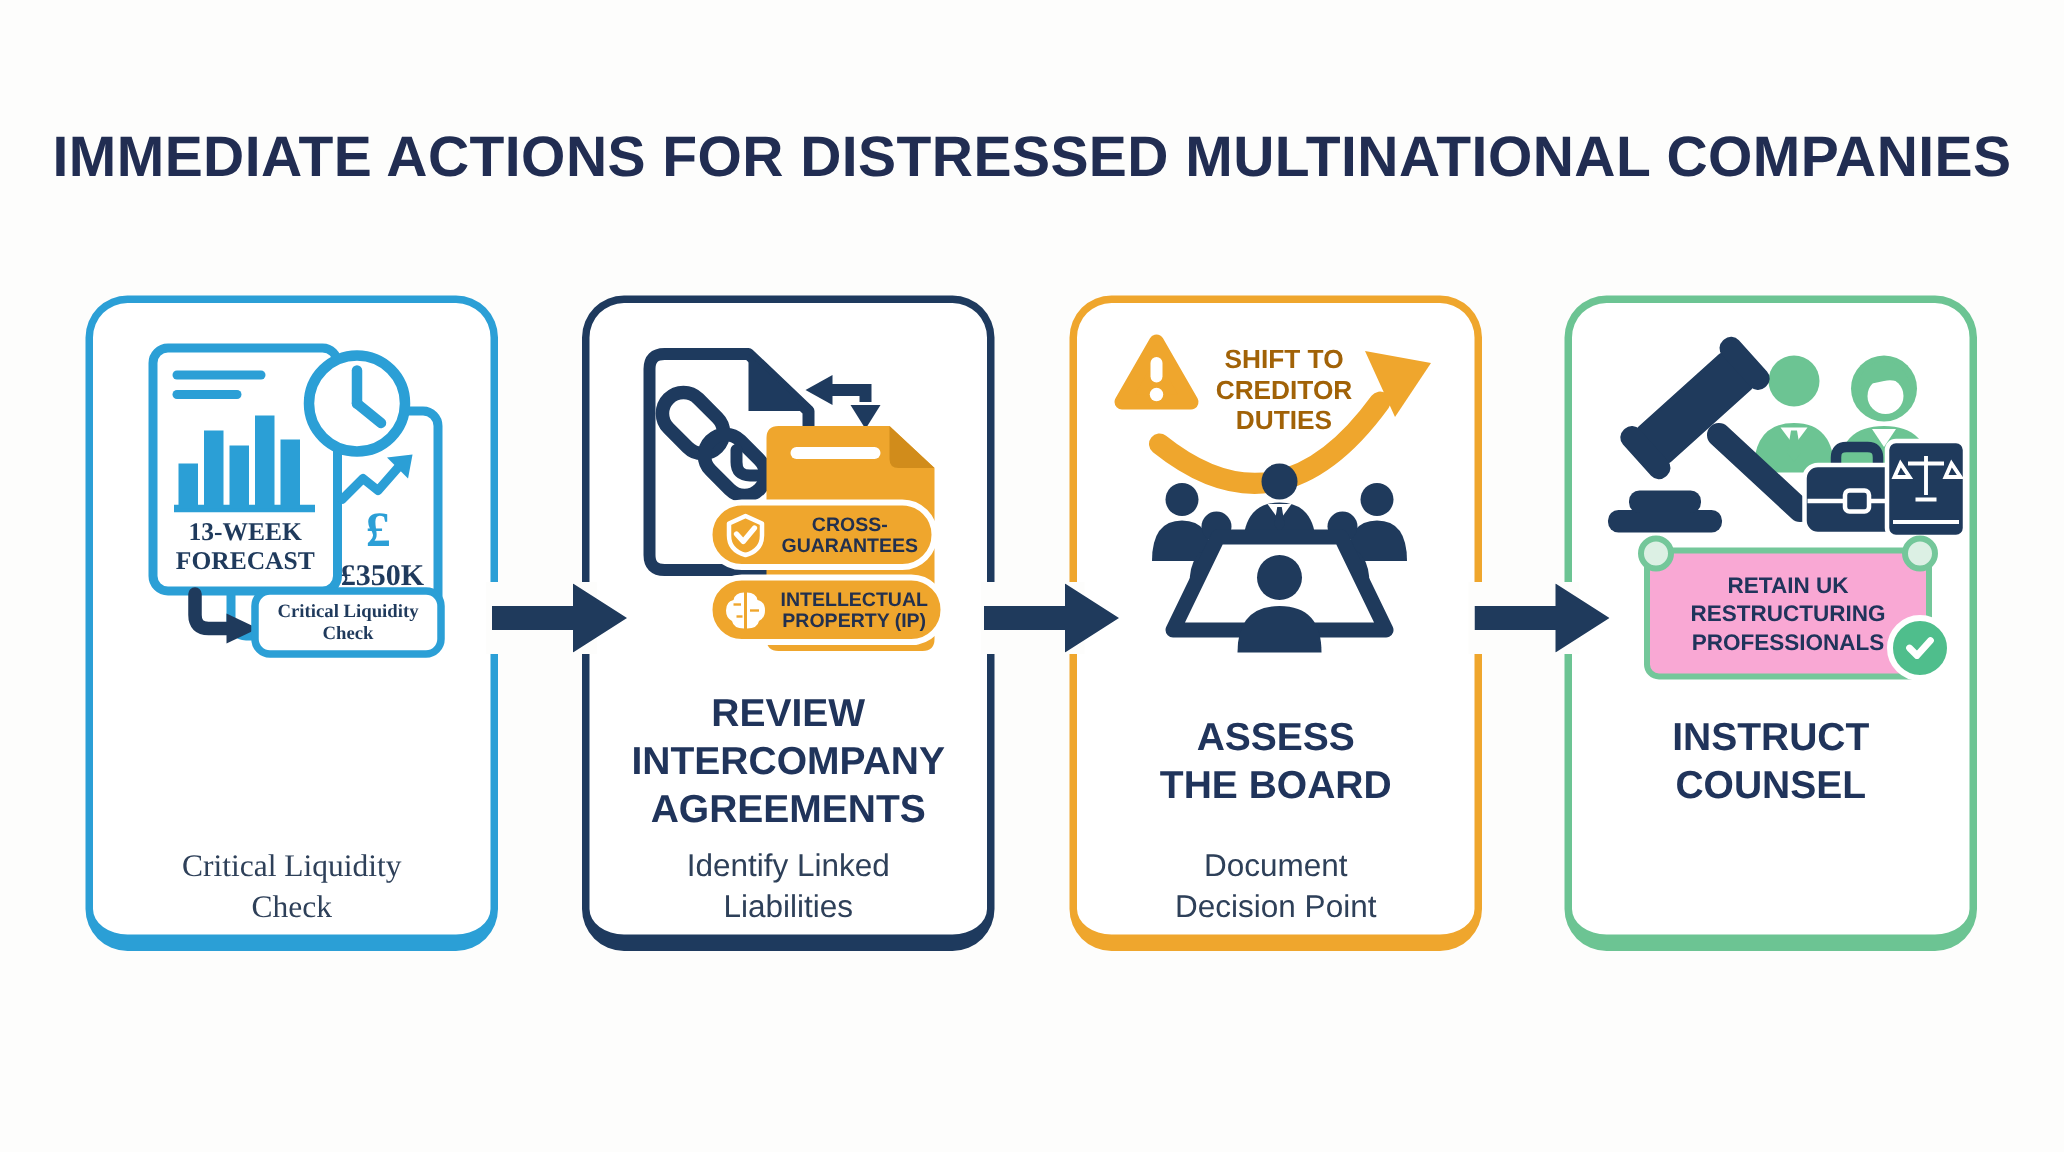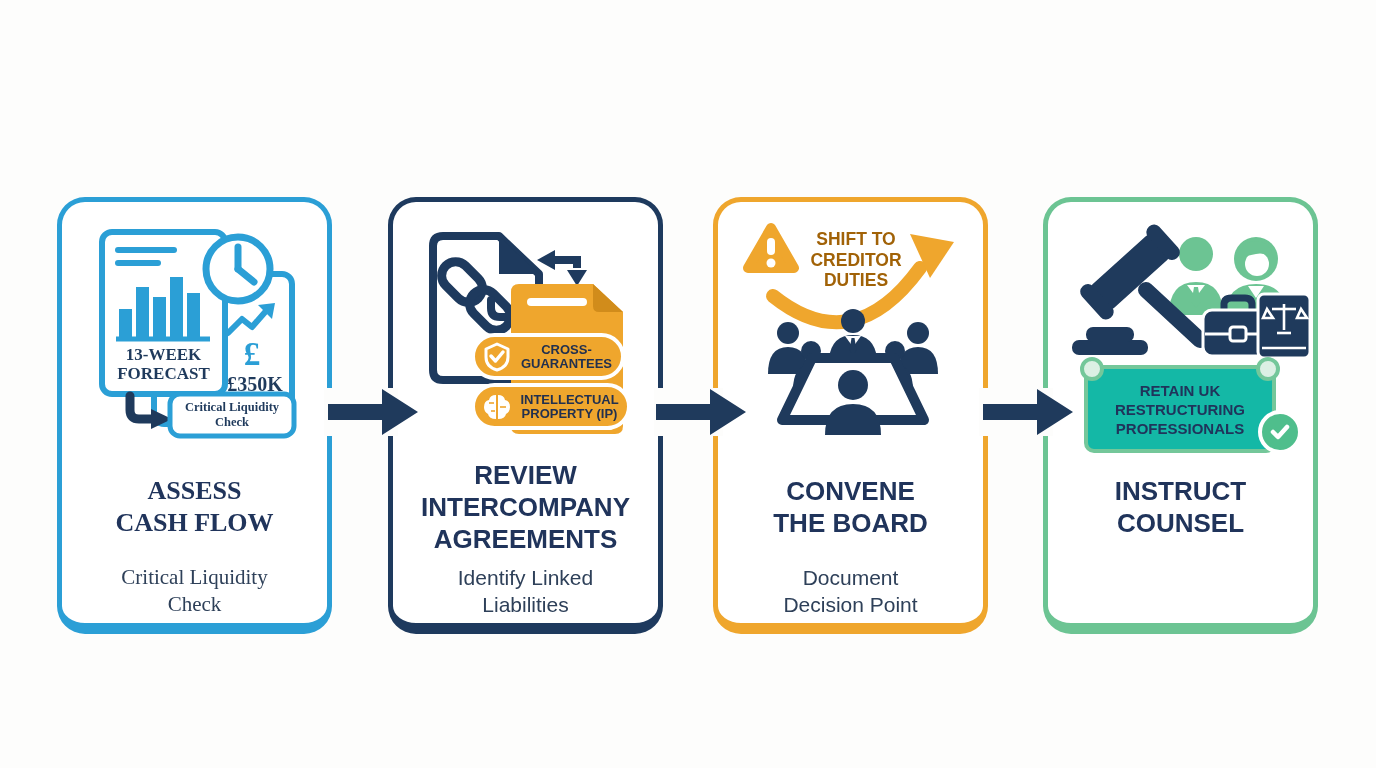--- a/index.html
+++ b/index.html
@@ -41,37 +41,38 @@
   .pill{position:absolute;left:78px;width:154px;height:47px;background:#EFA62D;border:4px solid #fff;
         border-radius:26px;display:flex;align-items:center;gap:4px;padding:0 6px 0 5px;box-sizing:border-box;z-index:3;}
   .pill-2{top:181px;width:160px;}
   .pill-1{top:131px;}
   .pill-text{flex:1;text-align:center;font-size:13px;line-height:14px;font-weight:bold;color:#22304E;white-space:pre-line;}
 
   
   .callout{left:84px;top:27px;width:108px;font-size:17.5px;line-height:20.5px;font-weight:bold;color:#a16207;}
 
   
-  .banner{position:absolute;left:36px;top:163px;width:192px;height:88px;background:#14b8a6;
+  .banner{position:absolute;left:48px;top:163px;width:192px;height:88px;background:#f9a8d4;
           border:4px solid #74C79A;border-radius:10px;box-sizing:border-box;display:flex;
           align-items:center;justify-content:center;text-align:center;
           font-size:15px;line-height:19px;font-weight:bold;color:#20345B;z-index:2;}
   .banner::before,.banner::after{content:"";position:absolute;width:16px;height:16px;border-radius:50%;
           background:#DCF0E4;border:4px solid #74C79A;top:-12px;}
   .banner::before{left:-8px;}
   .banner::after{right:-8px;}
   .check-circle{position:absolute;left:210px;top:208px;width:44px;height:44px;border-radius:50%;
           background:#4FBE8C;border:4px solid #fff;box-sizing:border-box;z-index:3;
           display:flex;align-items:center;justify-content:center;}
 </style>
 </head>
 <body>
 
 <div class="stage">
 
+  <div class="title">IMMEDIATE ACTIONS FOR DISTRESSED MULTINATIONAL COMPANIES</div>
 
   <div class="card c1">
     <div class="icon-area">
       <svg width="265" height="250" viewBox="0 0 265 250">
 
         <g>
           <rect x="92" y="72" width="138" height="150" rx="10" fill="#fff" stroke="#2B9FD6" stroke-width="6"></rect>
         </g>
 
         <g>
@@ -104,22 +105,20 @@
 
         <rect x="108" y="192" width="124" height="42" rx="10" fill="#fff" stroke="#2B9FD6" stroke-width="5"></rect>
       </svg>
       <div class="overlay forecast-label pre">13-WEEK
 FORECAST</div>
       <div class="overlay pound-big">£</div>
       <div class="overlay amount">£350K</div>
       <div class="overlay note-box pre">Critical Liquidity
 Check</div>
     </div>
-    <div class="heading pre">ASSESS
-CASH FLOW</div>
     <div class="subheading pre">Critical Liquidity
 Check</div>
   </div>
 
   <div class="card c2">
     <div class="icon-area">
       <svg width="265" height="250" viewBox="0 0 265 250">
 
         <g>
           <path d="M40 44 q0-10 10-10 h56 l40 38 v96 q0 10 -10 10 h-86 q-10 0 -10 -10 z" fill="#fff" stroke="#1E3A5E" stroke-width="8" stroke-linejoin="round"></path>
@@ -219,21 +218,21 @@
 
         <g fill="#1F3A5C">
           <circle cx="135" cy="183" r="15"></circle>
           <path d="M107 233 q0 -31 28 -31 q28 0 28 31 z"></path>
         </g>
       </svg>
       <div class="overlay callout pre">SHIFT TO
 CREDITOR
 DUTIES</div>
     </div>
-    <div class="heading pre">CONVENE
+    <div class="heading pre">ASSESS
 THE BOARD</div>
     <div class="subheading pre">Document
 Decision Point</div>
   </div>
 
   <div class="card c4">
     <div class="icon-area">
       <svg width="265" height="250" viewBox="0 0 265 250">
 
         <g>

